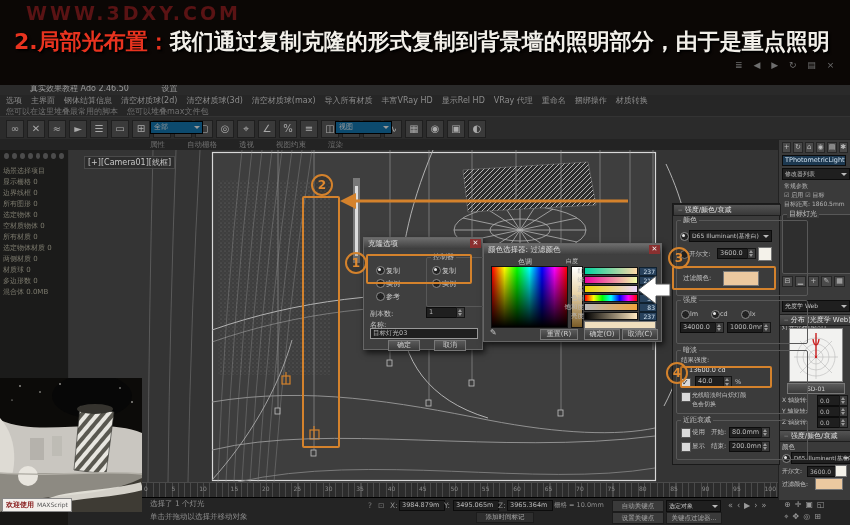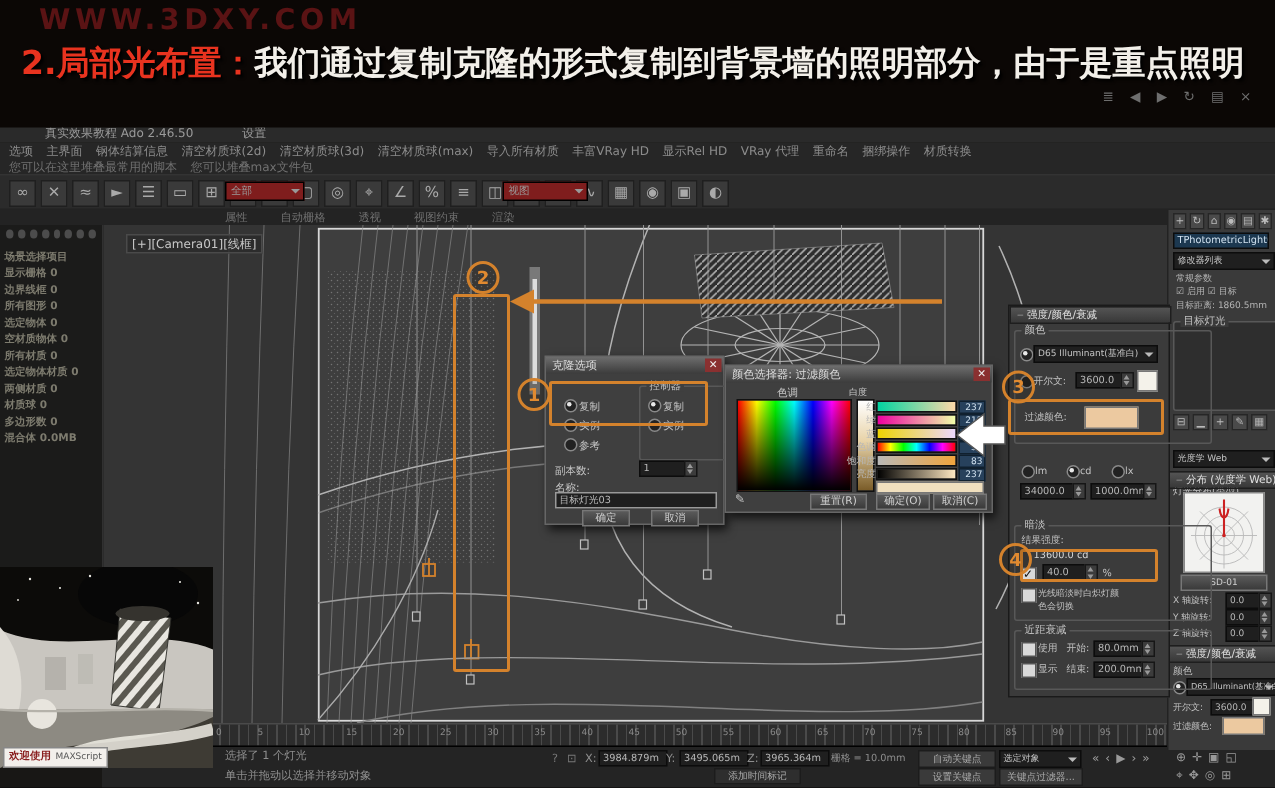--- a/index.html
+++ b/index.html
@@ -18,26 +18,26 @@
   
   .bar{left:0;width:850px;background:#262626;}
   #titlebar{top:82px;height:13px;background:#2a2a2a;font-size:8px;color:#9a9a9a;line-height:13px;}
   #titlebar span{margin-left:30px;}
   .menurow{display:flex;gap:9px;padding-left:6px;align-items:center;font-size:8px;color:#8c8c8c;}
   #menurow1{top:95px;height:11px;}
   #menurow2{top:106px;height:10px;color:#707070;}
   #toolbar{top:116px;height:23px;background:#2b2b2b;border-top:1px solid #333;display:flex;align-items:center;gap:3px;padding-left:6px;}
   #toolbar span{display:inline-block;width:16px;height:16px;background:#3a3a3a;border:1px solid #1f1f1f;
                 color:#aaa;font-size:10px;line-height:15px;text-align:center;}
-  .combo{position:absolute;background:#7f1d1d;border:1px solid #000;color:#9a9a9a;font-size:7px;
+  .combo{position:absolute;background:#0c4a6e;border:1px solid #000;color:#9a9a9a;font-size:7px;
          line-height:11px;padding:0 8px 0 3px;height:11px;white-space:nowrap;overflow:hidden;}
   .combo::after{content:"";position:absolute;right:2px;top:4px;border:3px solid transparent;border-top-color:#999;}
   #subtoolbar{top:139px;height:11px;background:#232323;display:flex;gap:22px;padding-left:150px;font-size:7.5px;color:#6f6f6f;line-height:11px;}
   
-  #leftpanel{left:0;top:150px;width:68px;height:332px;background:#1b1b1a;border-right:1px solid #303030;z-index:5;font-weight:bold;}
+  #leftpanel{left:0;top:150px;width:68px;height:332px;background:#1b1b1a;border-right:1px solid #303030;z-index:5;}
   #leftpanel .dots{display:flex;gap:3px;padding:3px 4px;}
   #leftpanel .dots i{width:6px;height:6px;border-radius:50%;background:#4c4c4c;}
   #leftpanel .items{padding:4px 3px;font-size:7px;color:#7d7b6e;line-height:11px;white-space:nowrap;overflow:hidden;}
   #leftpanel .items span{display:block;}
   
   #viewport{left:68px;top:150px;width:710px;height:332px;background:#343434;z-index:1;}
   #vplabel{left:16px;top:6px;font-size:8px;color:#c8c8c8;background:#2a2a2acc;border:1px solid #4a4a4a;padding:0 3px;line-height:11px;}
   
   .dlg{background:#3f3f3f;border:1px solid #666;box-shadow:2px 3px 6px rgba(0,0,0,.7);z-index:20;}
   .dlg .tbar{height:11px;background:linear-gradient(#6d6d6d,#3c3c3c);color:#ddd;font-size:7.5px;line-height:11px;
@@ -301,20 +301,23 @@
     <i class="rb on" style="left:7px;top:28px;"></i>
     <div class="dd" style="left:16px;top:26px;width:70px;">D65 Illuminant(基准白)</div>
     <i class="rb" style="left:7px;top:46px;"></i>
     <span class="lbl6" style="left:16px;top:46px;">开尔文:</span>
     <div class="fld" style="left:44px;top:44px;width:26px;">3600.0</div>
     <i class="sp" style="left:74px;top:44px;height:9px;"></i>
     <i class="sw" style="left:85px;top:43px;width:12px;height:12px;background:#f4f2ea;"></i>
     <span class="lbl6" style="left:10px;top:70px;">过滤颜色:</span>
     <i class="sw" style="left:50px;top:67px;width:34px;height:13px;background:#ecc9a0;"></i>
 
+    <div class="grp" style="left:3px;top:96px;width:98px;height:42px;">
+      <span class="glabel">强度</span>
+    </div>
     <i class="rb" style="left:8px;top:106px;"></i>
     <span class="lbl6" style="left:17px;top:106px;">lm</span>
     <i class="rb on" style="left:38px;top:106px;"></i>
     <span class="lbl6" style="left:47px;top:106px;">cd</span>
     <i class="rb" style="left:68px;top:106px;"></i>
     <span class="lbl6" style="left:77px;top:106px;">lx</span>
     <div class="fld" style="left:7px;top:118px;width:33px;">34000.0</div>
     <i class="sp" style="left:42px;top:118px;height:9px;"></i>
     <div class="fld" style="left:54px;top:118px;width:33px;">1000.0mm</div>
     <i class="sp" style="left:89px;top:118px;height:9px;"></i>

